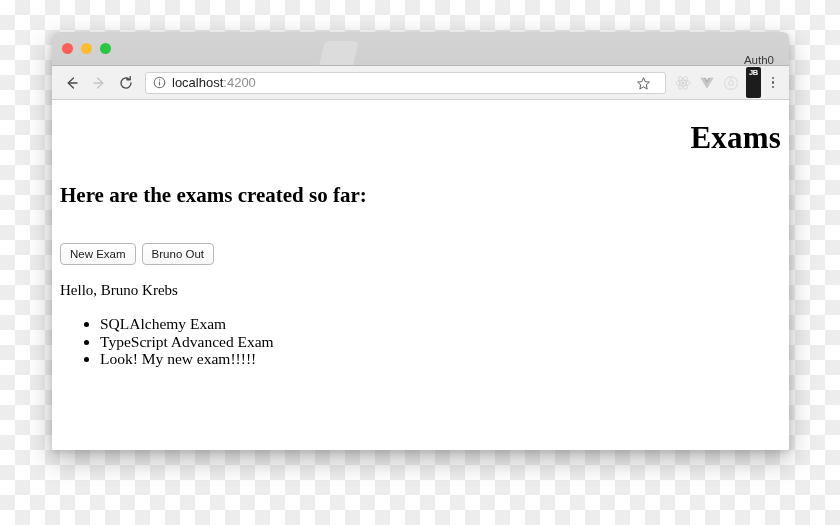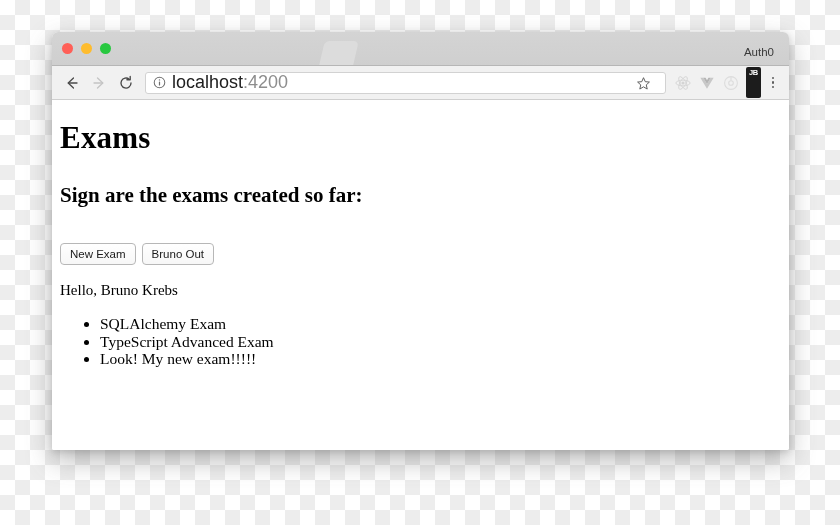--- a/index.html
+++ b/index.html
@@ -102,21 +102,21 @@
     top: 9px;
     width: 34px;
     height: 24px;
     background: #dcdcdc;
     border-radius: 5px 5px 0 0;
     transform: skewX(-13deg);
   }
   .profile-name {
     position: absolute;
     right: 10px;
-    top: 12px;
+    top: 20px;
     font-size: 11.5px;
     color: #3a3a3a;
     padding: 2px 5px;
   }
 
   
   .toolbar {
     position: relative;
     height: 34px;
     background: #f1f1f1;
@@ -147,21 +147,21 @@
     padding: 0 7px;
     box-sizing: border-box;
   }
   .info-icon {
     flex: 0 0 auto;
     margin-right: 6px;
     display: flex;
     align-items: center;
   }
   .url-text {
-    font-size: 18px;
+    font-size: 13px;
     color: #202020;
     white-space: nowrap;
   }
   .url-text .url-port { color: #8d8d8d; }
   .star-btn {
     position: absolute;
     right: 136px;
     top: 7px;
     width: 20px;
     height: 20px;
@@ -220,21 +220,21 @@
   
   .page-content {
     background: #ffffff;
     height: 350px;
     padding: 0 8px;
     font-family: "Liberation Serif", "DejaVu Serif", serif;
     color: #000000;
     box-sizing: border-box;
   }
   .page-heading {
-    text-align: left;
+    text-align: right;
     font-size: 31px;
     font-weight: bold;
     margin: 20px 0 0 0;
     letter-spacing: 0.2px;
   }
   .section-heading {
     font-size: 21px;
     font-weight: bold;
     margin: 27px 0 0 0;
     padding-left: 0px;
@@ -357,21 +357,21 @@
       <span></span>
       <span></span>
       <span></span>
     </div>
   </div>
 
   <div class="page-content">
 
     <h1 class="page-heading">Exams</h1>
 
-    <h2 class="section-heading">Sign are the exams created so far:</h2>
+    <h2 class="section-heading">Here are the exams created so far:</h2>
 
     <div class="button-row">
       <button class="ui-button">New Exam</button>
       <button class="ui-button">Bruno Out</button>
     </div>
 
     <p class="greeting">Hello, Bruno Krebs</p>
 
     <ul class="exam-list">
       <li>SQLAlchemy Exam</li>

